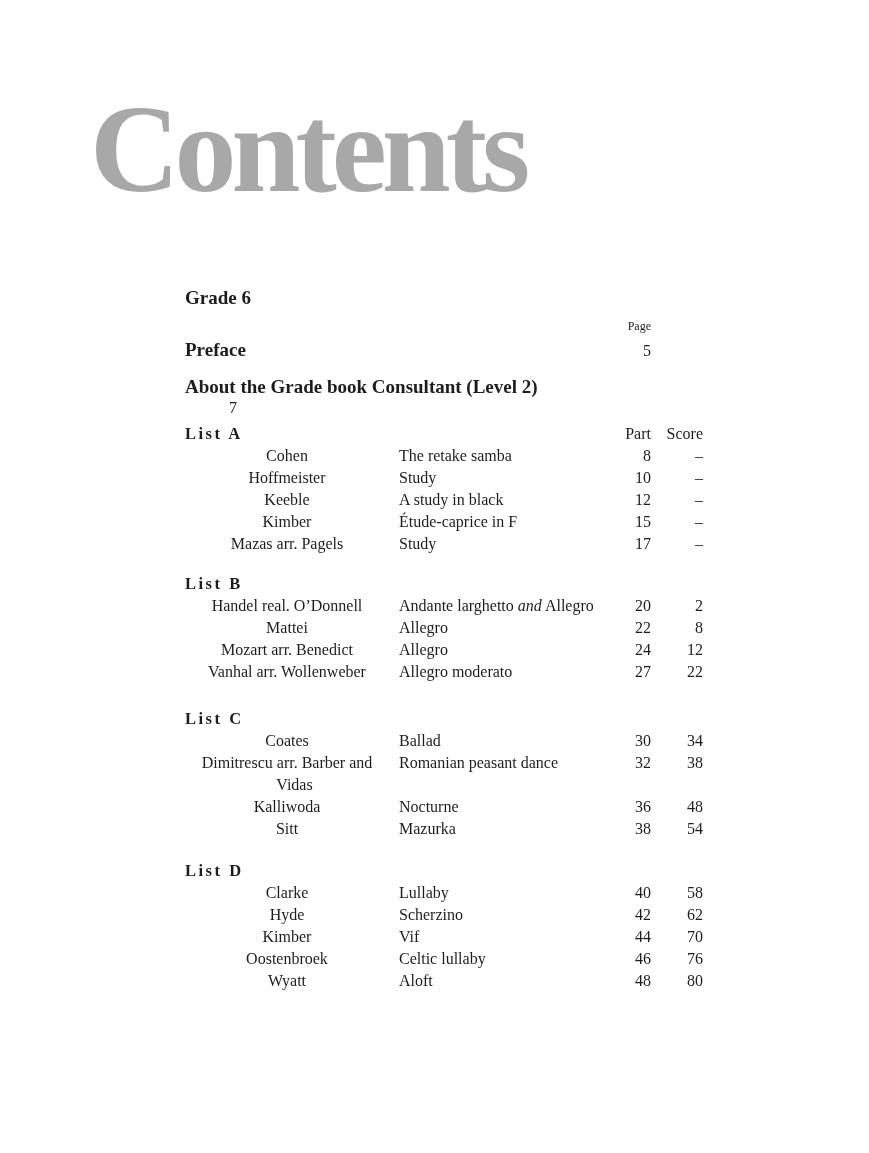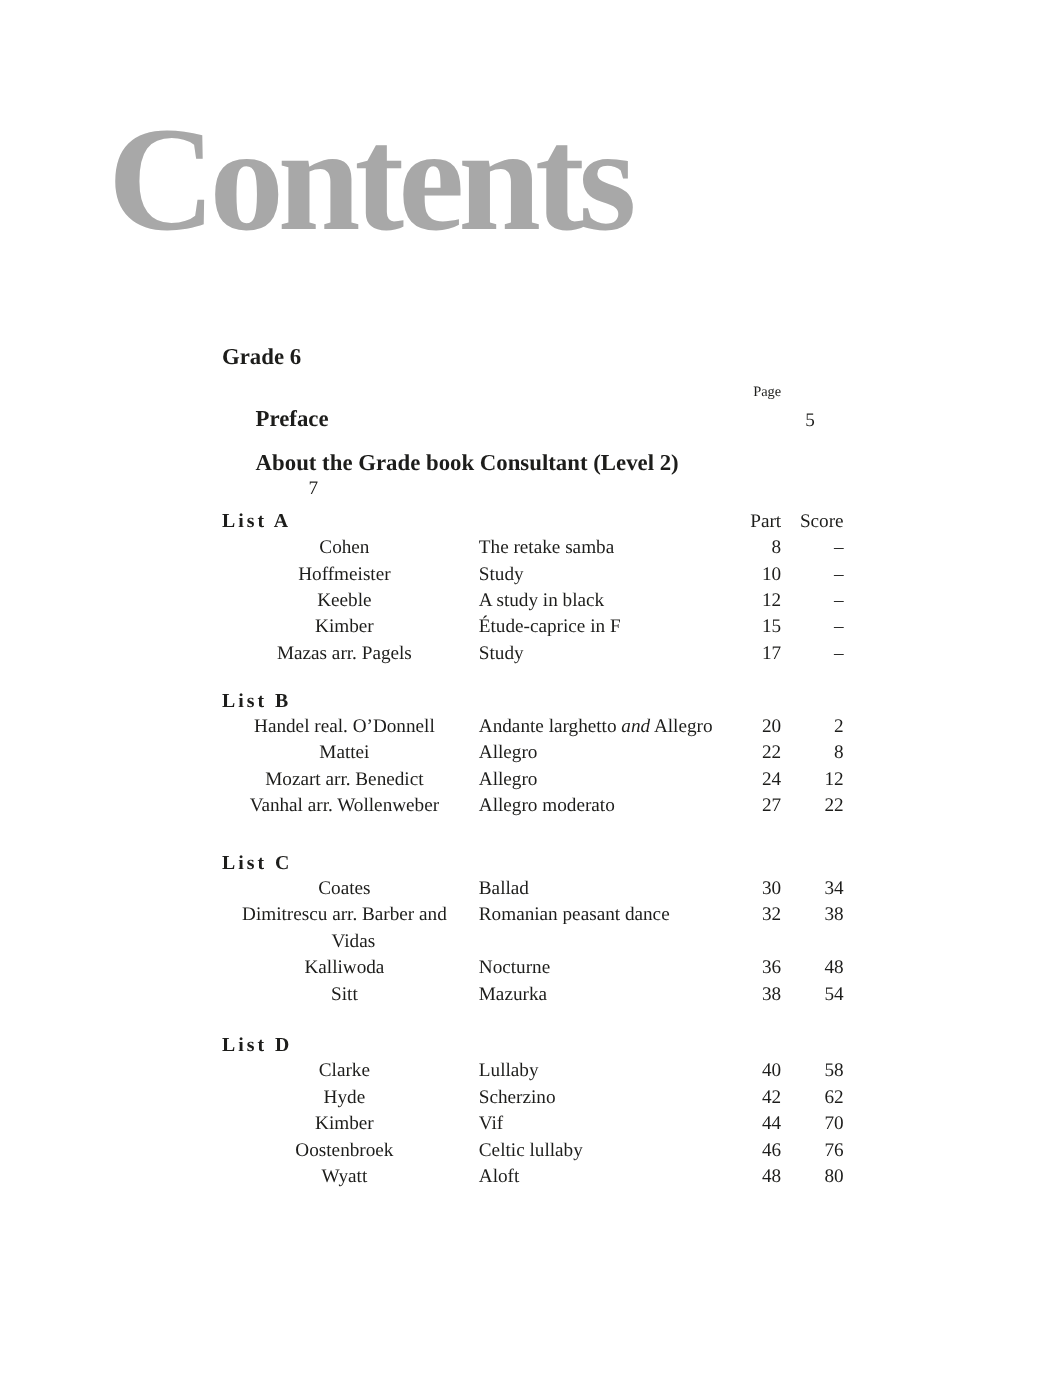--- a/index.html
+++ b/index.html
@@ -26,21 +26,21 @@
   .fm-grade {
     position: absolute; left: 185px; top: 286px;
     font-size: 19px; font-weight: bold; line-height: 24px;
   }
   .fm-pagelabel {
     position: absolute; left: 185px; top: 316px; width: 466px;
     text-align: right; font-size: 12px; line-height: 20px;
   }
   .fm-row {
     position: absolute; left: 185px; width: 518px;
-    display: flex; align-items: baseline; margin-left: 28px;
+    display: flex; align-items: baseline;
   }
   .fm-row .fm-label { flex: 1; font-size: 19px; font-weight: bold; line-height: 24px; }
   .fm-preface { top: 338px; }
   .fm-about   { top: 375px; flex-direction: column; }
 
   .sections-container { position: absolute; left: 0; top: 0; width: 869px; }
   .section { position: absolute; left: 185px; width: 518px; margin-top: 11px; }
   .s0 { top: 412px; }
   .s1 { top: 562px; }
   .s2 { top: 697px; }

